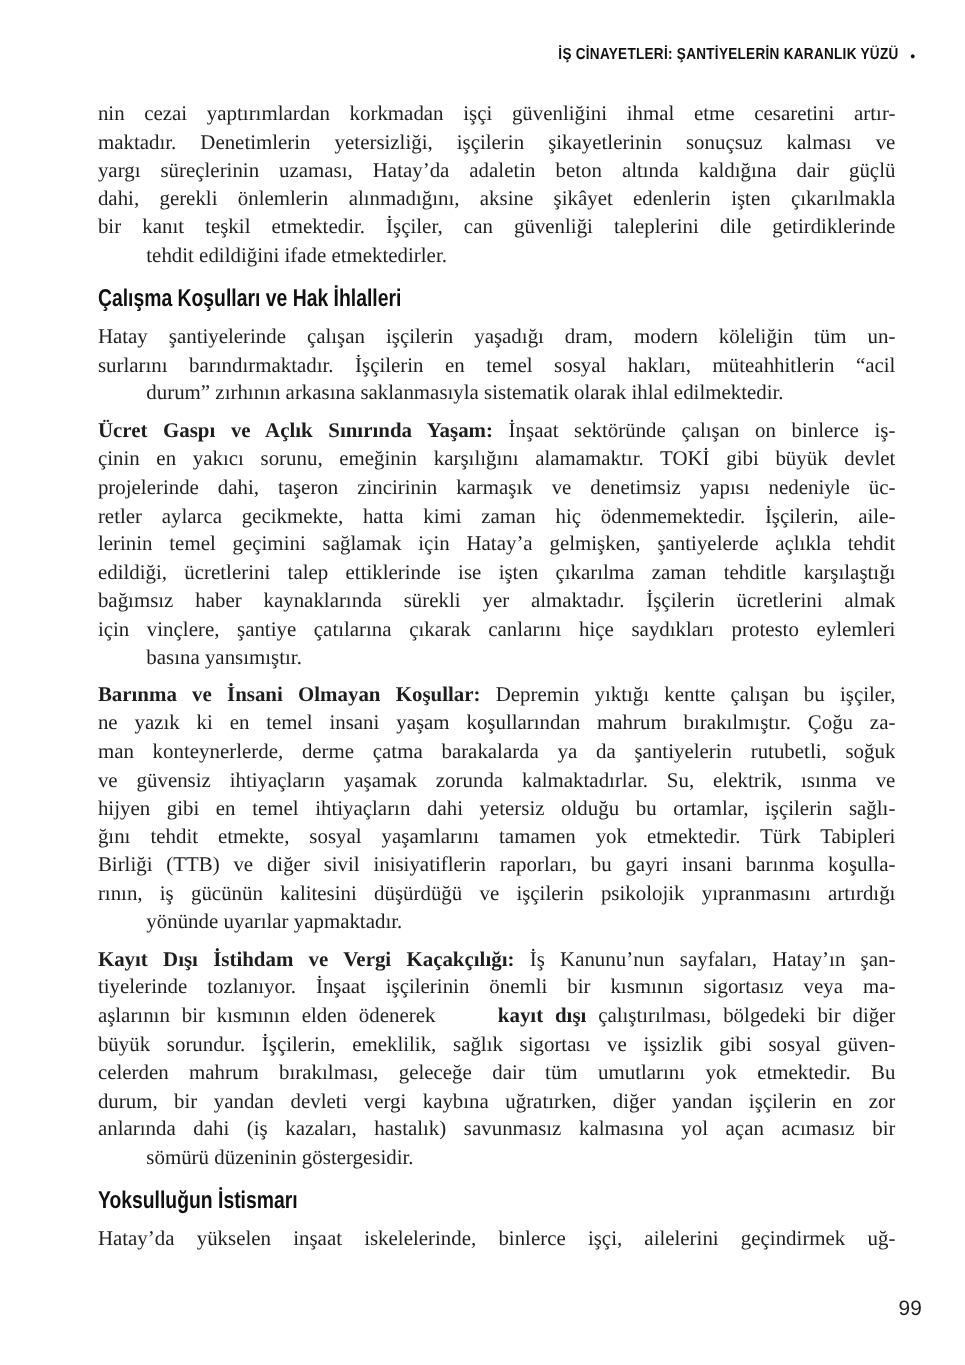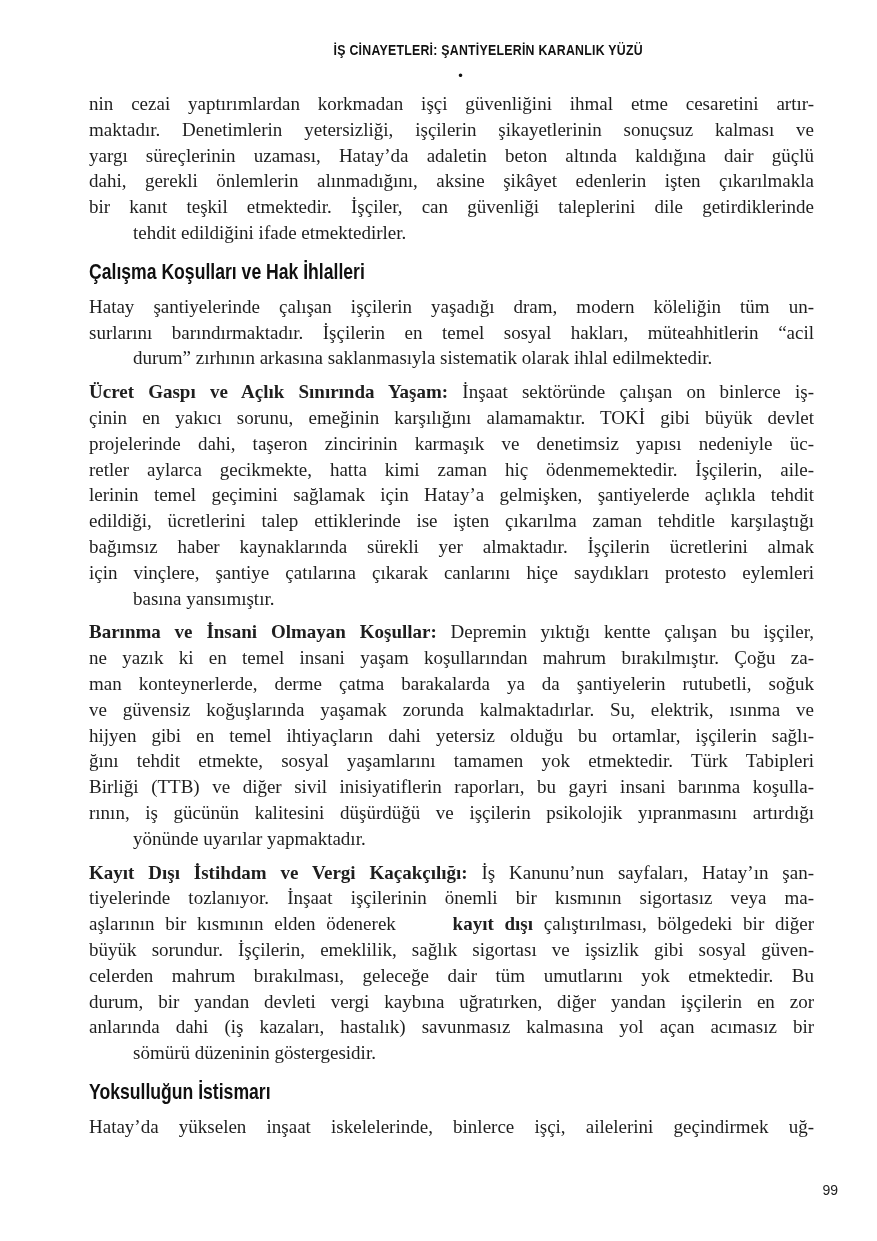--- a/index.html
+++ b/index.html
@@ -15,21 +15,20 @@
   .running-header {
     position:absolute;
     top:42px;
     left:89px;
     width:743px;
     display:flex;
     justify-content:flex-end;
     align-items:center;
     gap:11px;
     font-family:"Liberation Sans", sans-serif;
-    flex-direction:column;
   }
   .rh-title {
     display:inline-block;
     transform:scaleX(0.85);
     transform-origin:100% 50%;
     font-weight:700;
     font-size:14.5px;
     letter-spacing:0.3px;
     color:#111111;
     white-space:nowrap;
@@ -72,21 +71,21 @@
     transform:scaleX(0.8);
     transform-origin:0 50%;
     font-size:22px;
     white-space:nowrap;
   }
   .page-number {
     position:absolute;
     top:1180px;
     right:39px;
     font-family:"Liberation Sans", sans-serif;
-    font-size:14px;
+    font-size:19px;
     line-height:20px;
     color:#1d1d1d;
   }
 </style>
 </head>
 <body>
 
 <div class="page">
 
   <div class="running-header">
@@ -122,21 +121,21 @@
       <div class="line">edildiği, ücretlerini talep ettiklerinde ise işten çıkarılma zaman tehditle karşılaştığı</div>
       <div class="line">bağımsız haber kaynaklarında sürekli yer almaktadır. İşçilerin ücretlerini almak</div>
       <div class="line">için vinçlere, şantiye çatılarına çıkarak canlarını hiçe saydıkları protesto eylemleri</div>
       <div class="line last">basına yansımıştır.</div>
     </div>
 
     <div class="para">
       <div class="line"><b class="lead">Barınma ve İnsani Olmayan Koşullar:</b><span> Depremin yıktığı kentte çalışan bu işçiler,</span></div>
       <div class="line">ne yazık ki en temel insani yaşam koşullarından mahrum bırakılmıştır. Çoğu za-</div>
       <div class="line">man konteynerlerde, derme çatma barakalarda ya da şantiyelerin rutubetli, soğuk</div>
-      <div class="line">ve güvensiz koğuşlarında yaşamak zorunda kalmaktadırlar. Su, elektrik, ısınma ve</div>
+      <div class="line">ve güvensiz ihtiyaçların yaşamak zorunda kalmaktadırlar. Su, elektrik, ısınma ve</div>
       <div class="line">hijyen gibi en temel ihtiyaçların dahi yetersiz olduğu bu ortamlar, işçilerin sağlı-</div>
       <div class="line">ğını tehdit etmekte, sosyal yaşamlarını tamamen yok etmektedir. Türk Tabipleri</div>
       <div class="line">Birliği (TTB) ve diğer sivil inisiyatiflerin raporları, bu gayri insani barınma koşulla-</div>
       <div class="line">rının, iş gücünün kalitesini düşürdüğü ve işçilerin psikolojik yıpranmasını artırdığı</div>
       <div class="line last">yönünde uyarılar yapmaktadır.</div>
     </div>
 
     <div class="para">
       <div class="line"><b class="lead">Kayıt Dışı İstihdam ve Vergi Kaçakçılığı:</b><span> İş Kanunu’nun sayfaları, Hatay’ın şan-</span></div>
       <div class="line">tiyelerinde tozlanıyor. İnşaat işçilerinin önemli bir kısmının sigortasız veya ma-</div>

